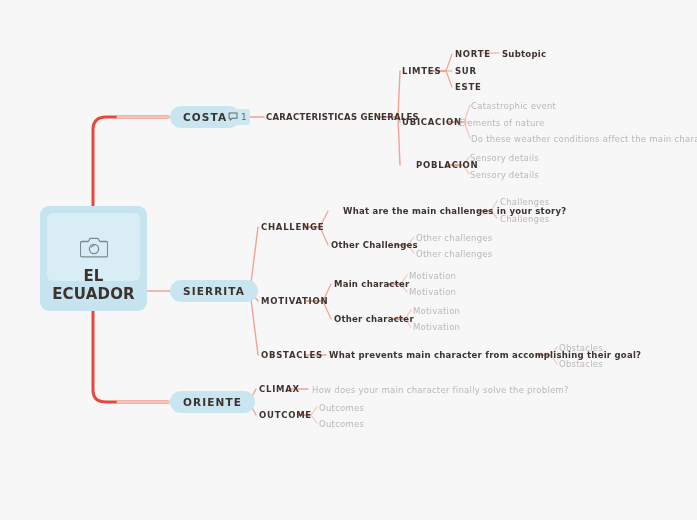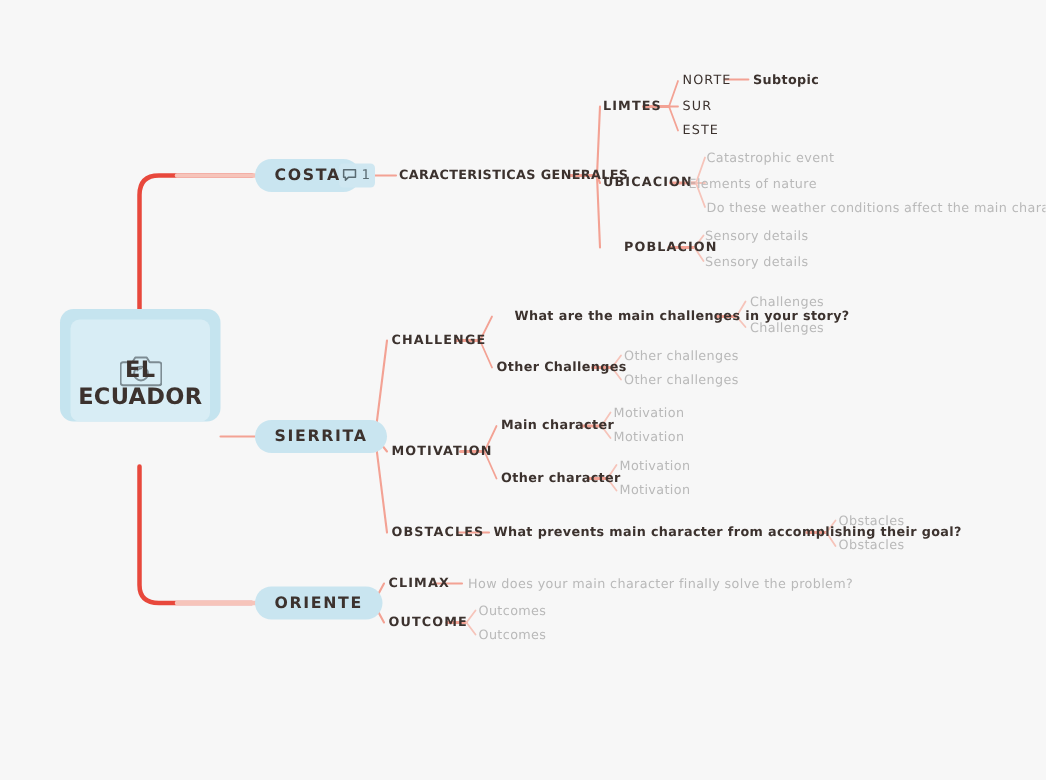--- a/index.html
+++ b/index.html
@@ -30,21 +30,21 @@
     height: 520px;
     pointer-events: none;
   }
 
   
   .root-node {
     position: absolute;
     left: 40px;
     top: 206px;
     width: 107px;
-    height: 75px;
+    height: 105px;
     background: #c5e4ef;
     border-radius: 9px;
     box-sizing: border-box;
     padding: 7px 0 0 7px;
     z-index: 5;
   }
   .root-image {
     width: 93px;
     height: 68px;
     background: #d8edf5;
@@ -113,21 +113,21 @@
     letter-spacing: 0.75px;
   }
   .topic.lv3 {
     font-size: 8.5px;
     font-weight: bold;
     color: #3c322e;
     letter-spacing: 0.25px;
   }
   .topic.lv3n {
     font-size: 8.5px;
-    font-weight: normal;
+    font-weight: bold;
     color: #3c322e;
     letter-spacing: 0.75px;
   }
   .topic.ghost {
     font-size: 8.5px;
     font-weight: normal;
     color: #b9b9b9;
     letter-spacing: 0.25px;
   }
 </style>

